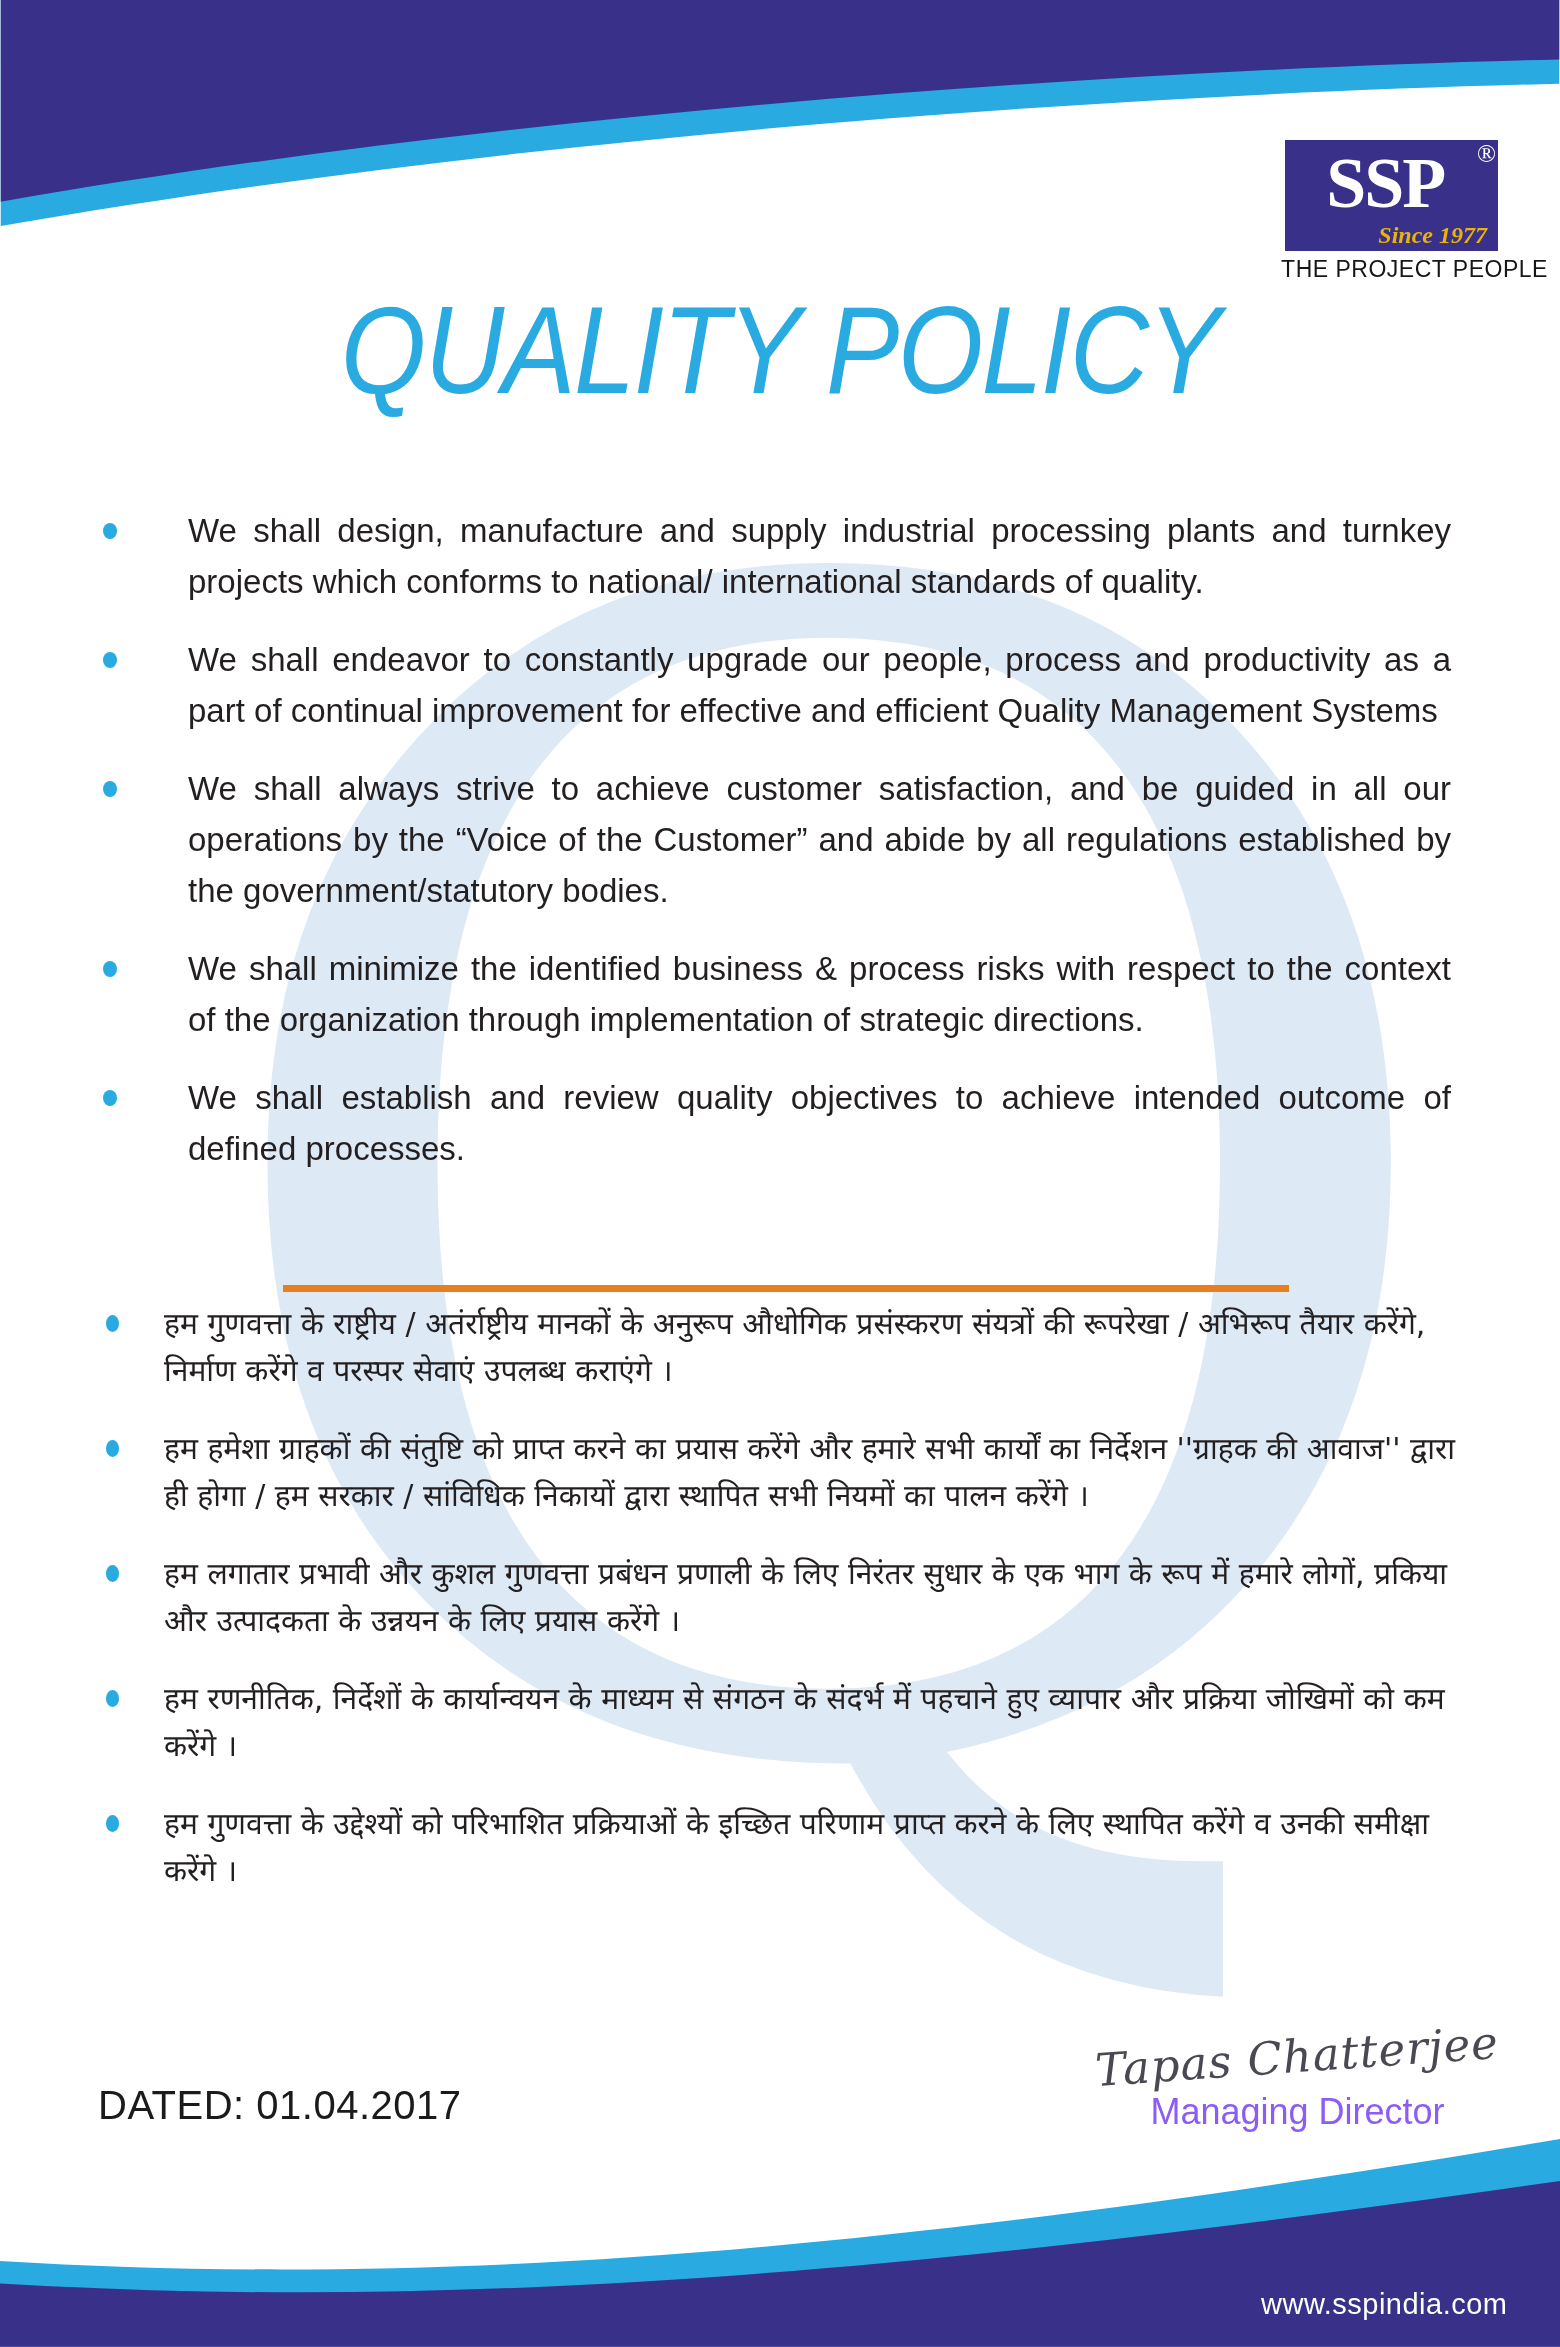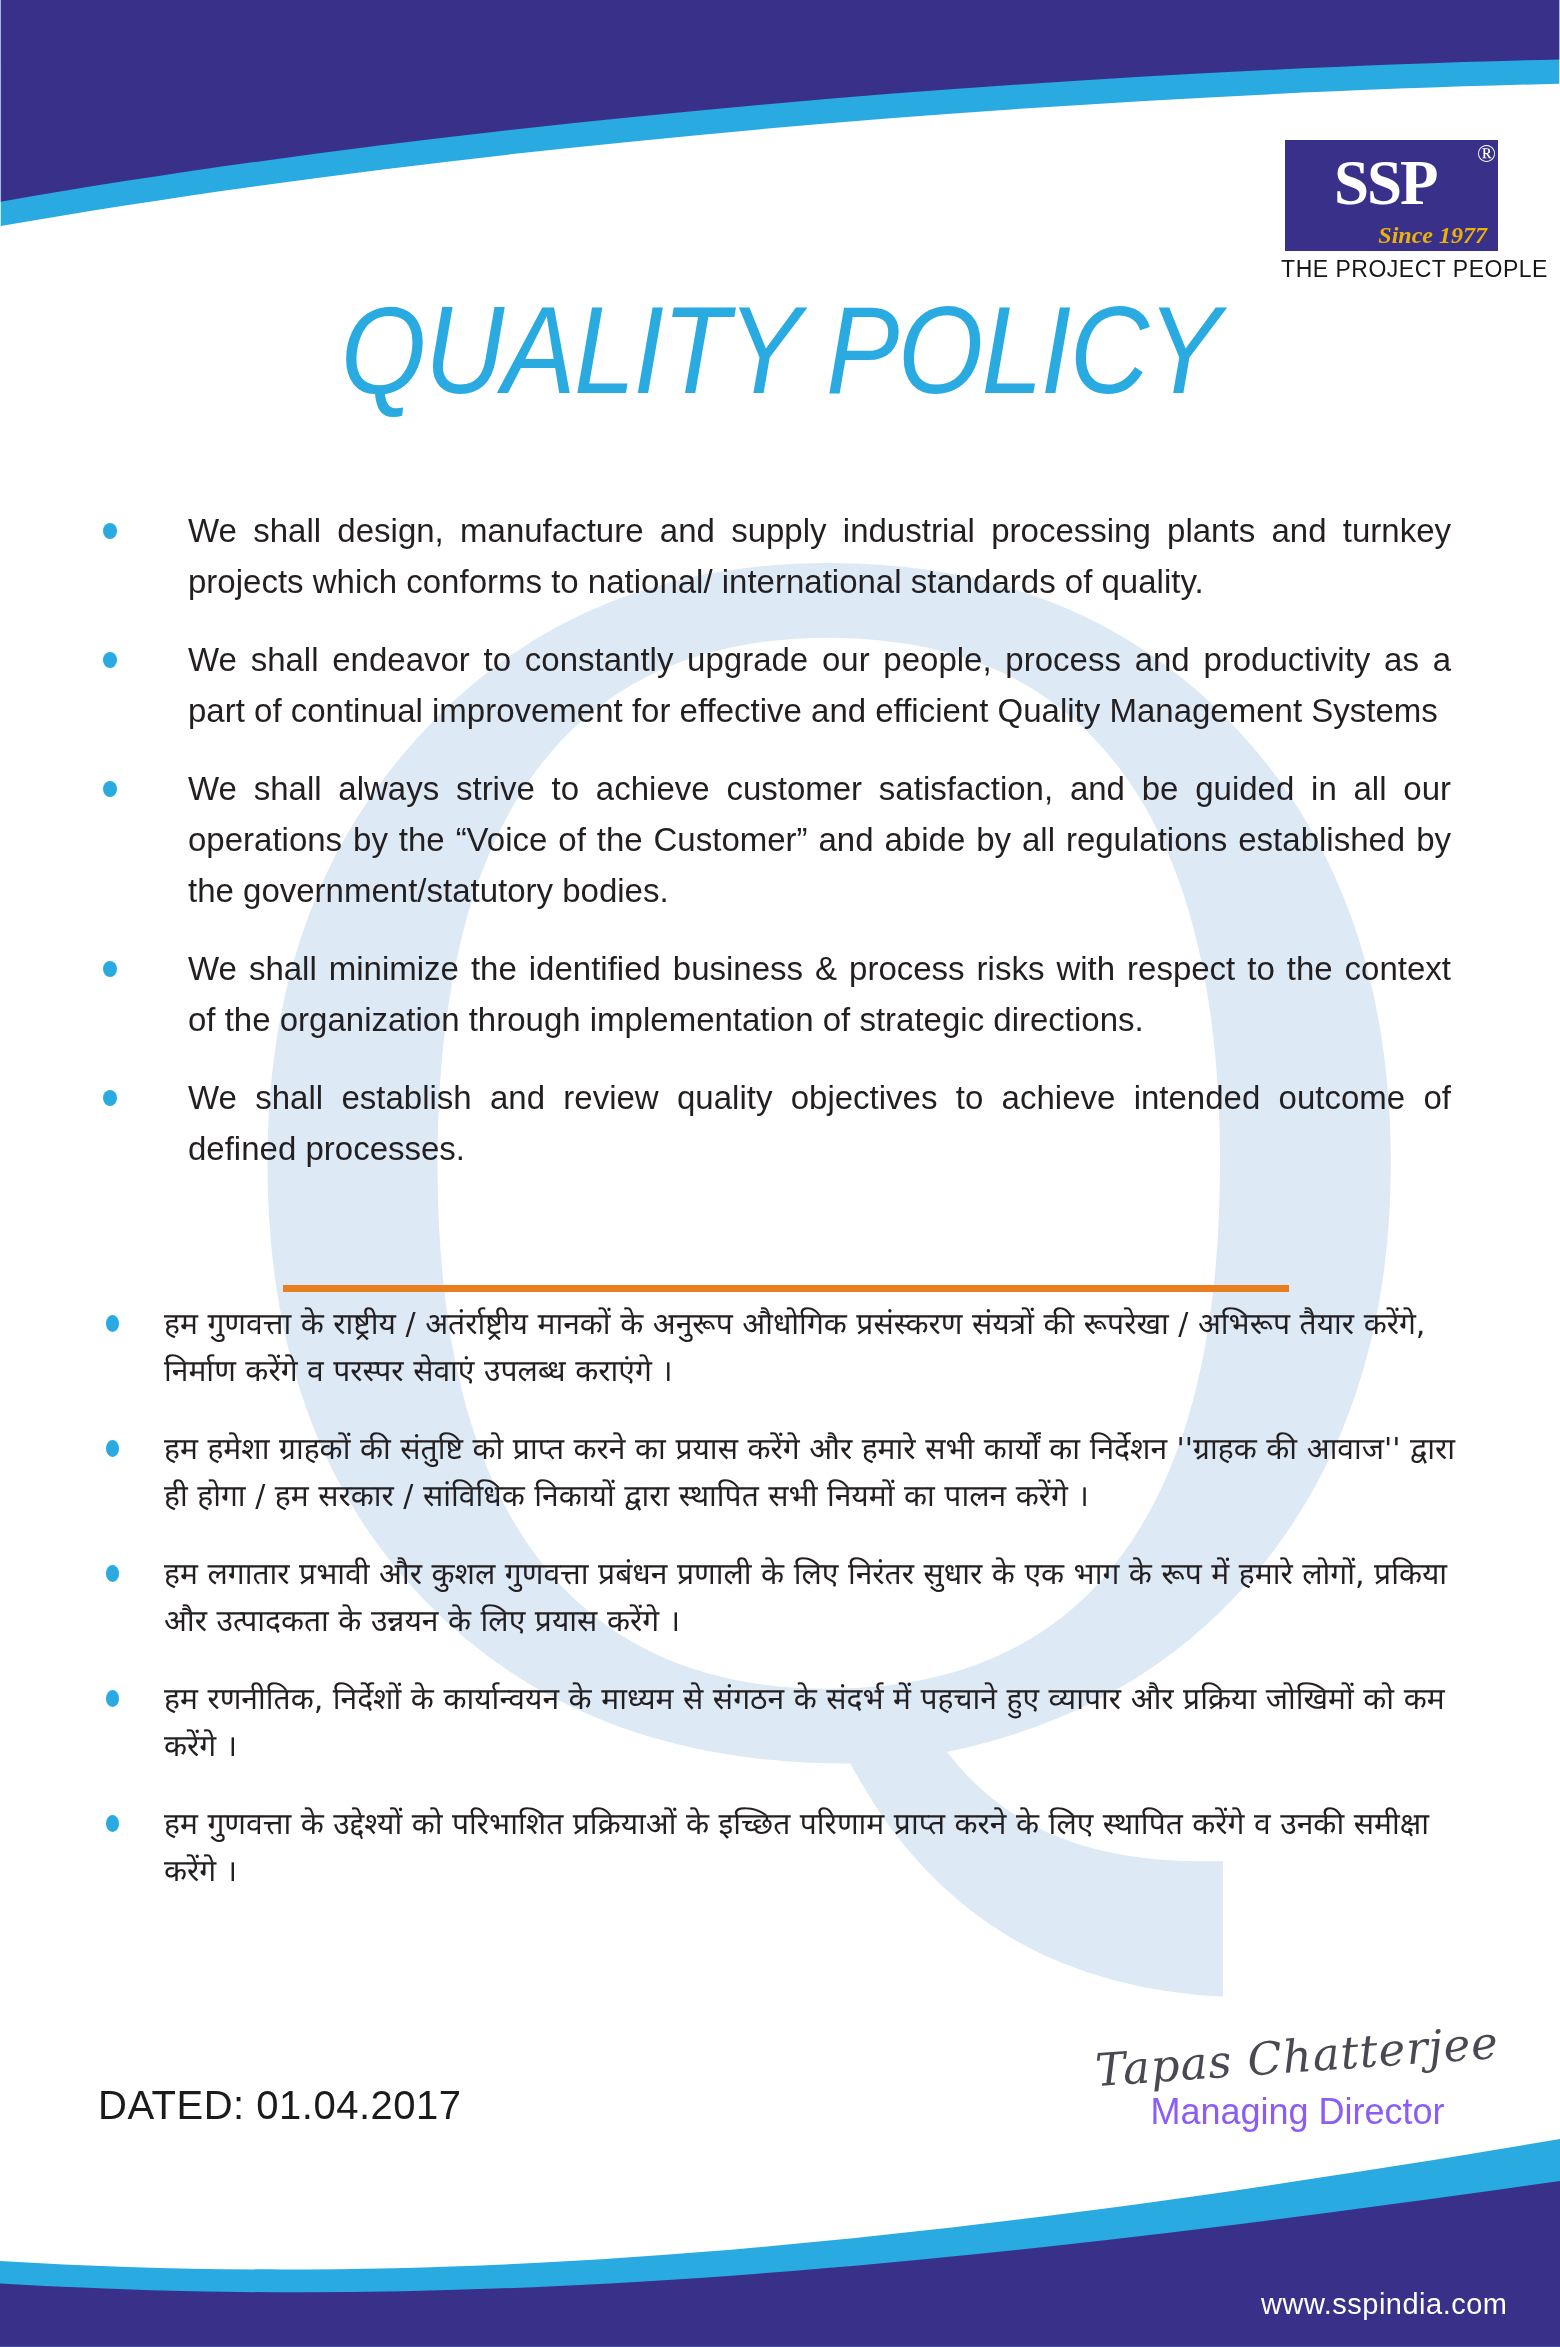--- a/index.html
+++ b/index.html
@@ -16,21 +16,21 @@
 
   
   .logo{position:absolute;left:1285px;top:140px;width:213px;}
   .logo-box{
     position:relative;width:213px;height:111px;background:#393189;
     box-sizing:border-box;
   }
   .logo-ssp{
     position:absolute;left:7.8px;top:-11.7px;width:185px;text-align:center;
     font-family:"Liberation Serif",serif;font-weight:bold;color:#ffffff;
-    font-size:63px;letter-spacing:-2px;line-height:111px;
+    font-size:72px;letter-spacing:-2px;line-height:111px;
   }
   .logo-reg{
     position:absolute;top:1px;right:2px;color:#ffffff;font-size:25px;
     font-family:"Liberation Serif",serif;line-height:25px;
   }
   .logo-since{
     position:absolute;right:11px;bottom:2px;color:#eab308;
     font-family:"Liberation Serif",serif;font-style:italic;font-weight:bold;
     font-size:24px;
   }

